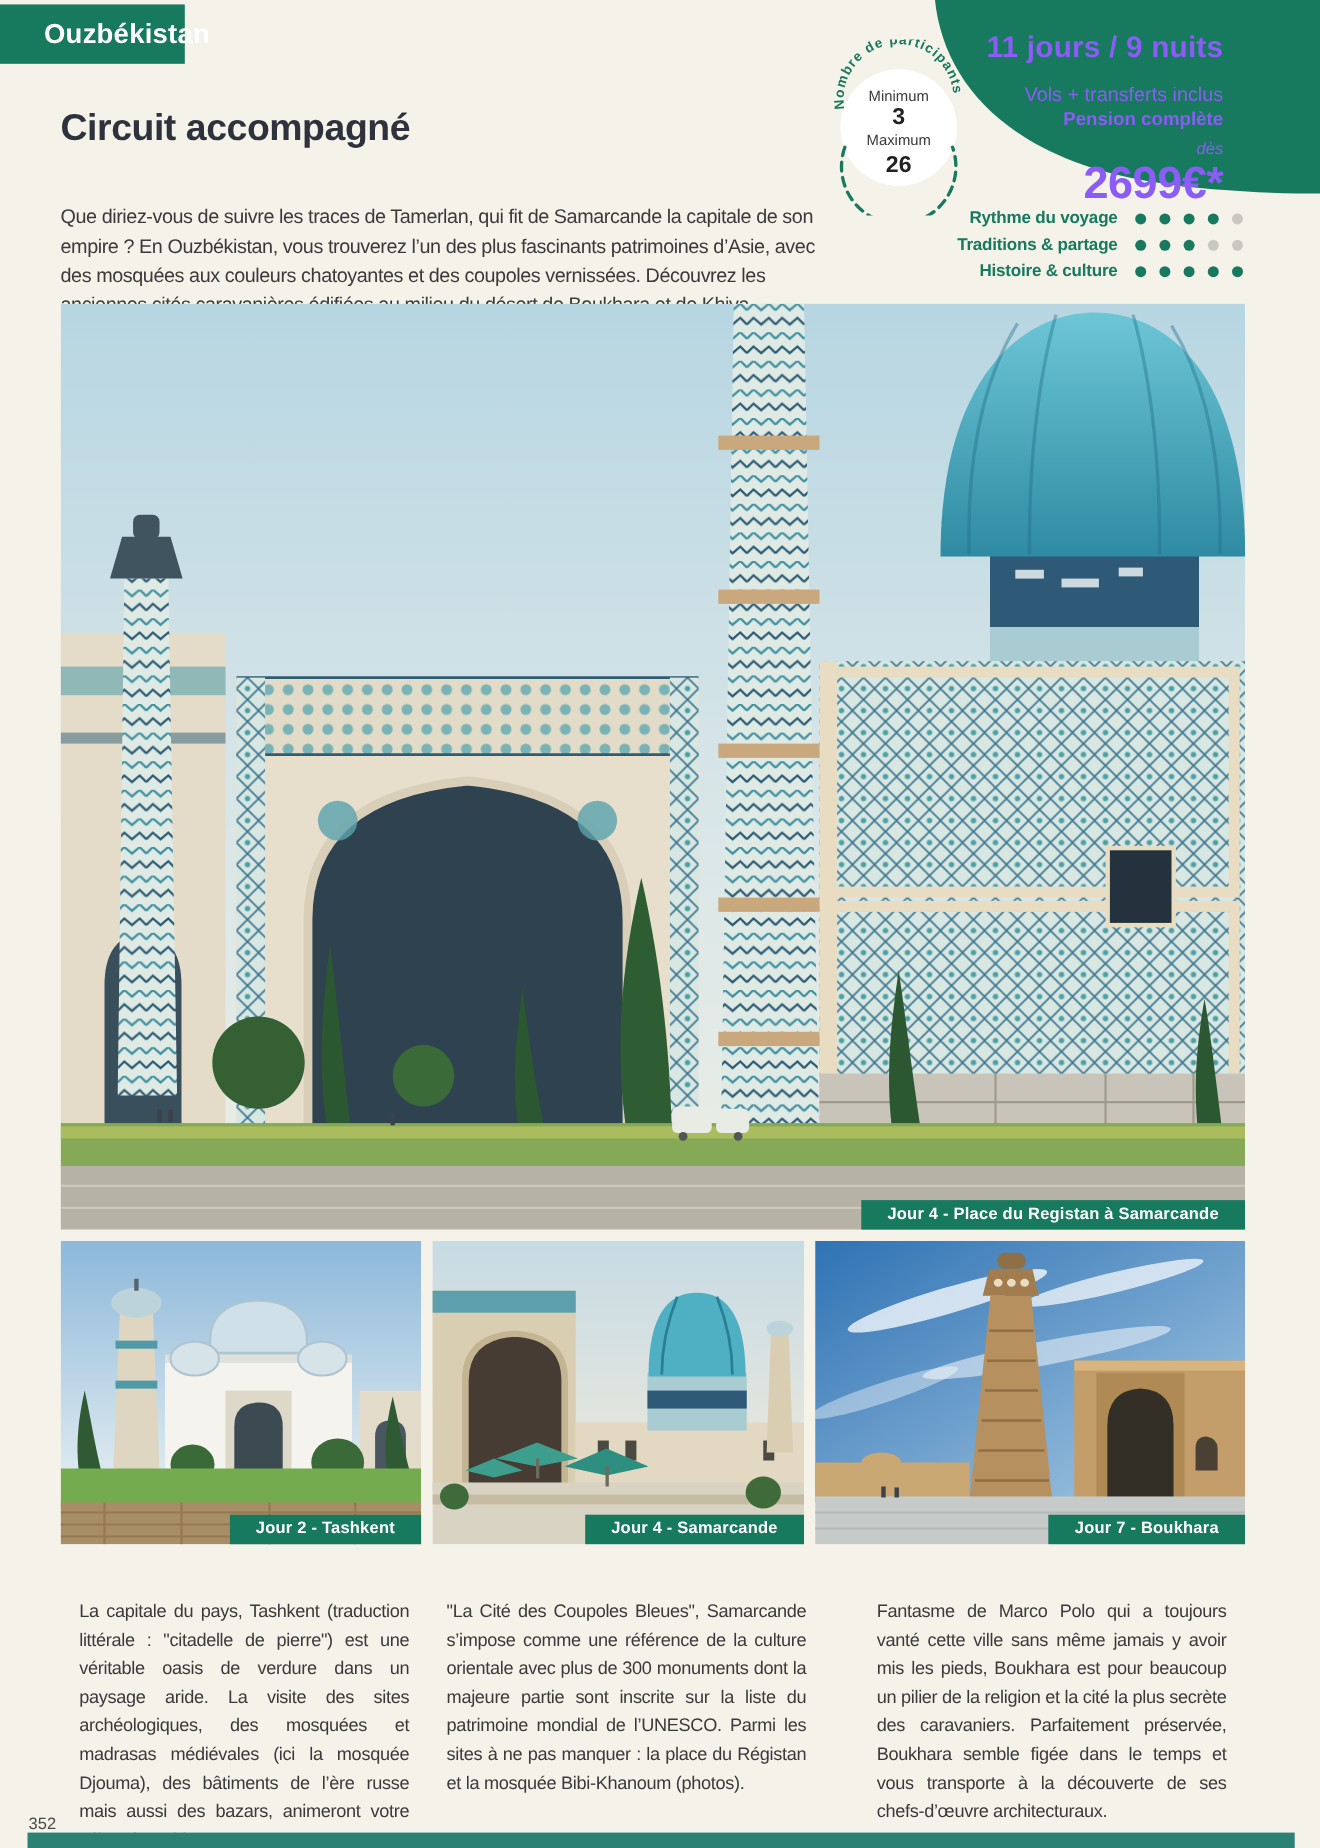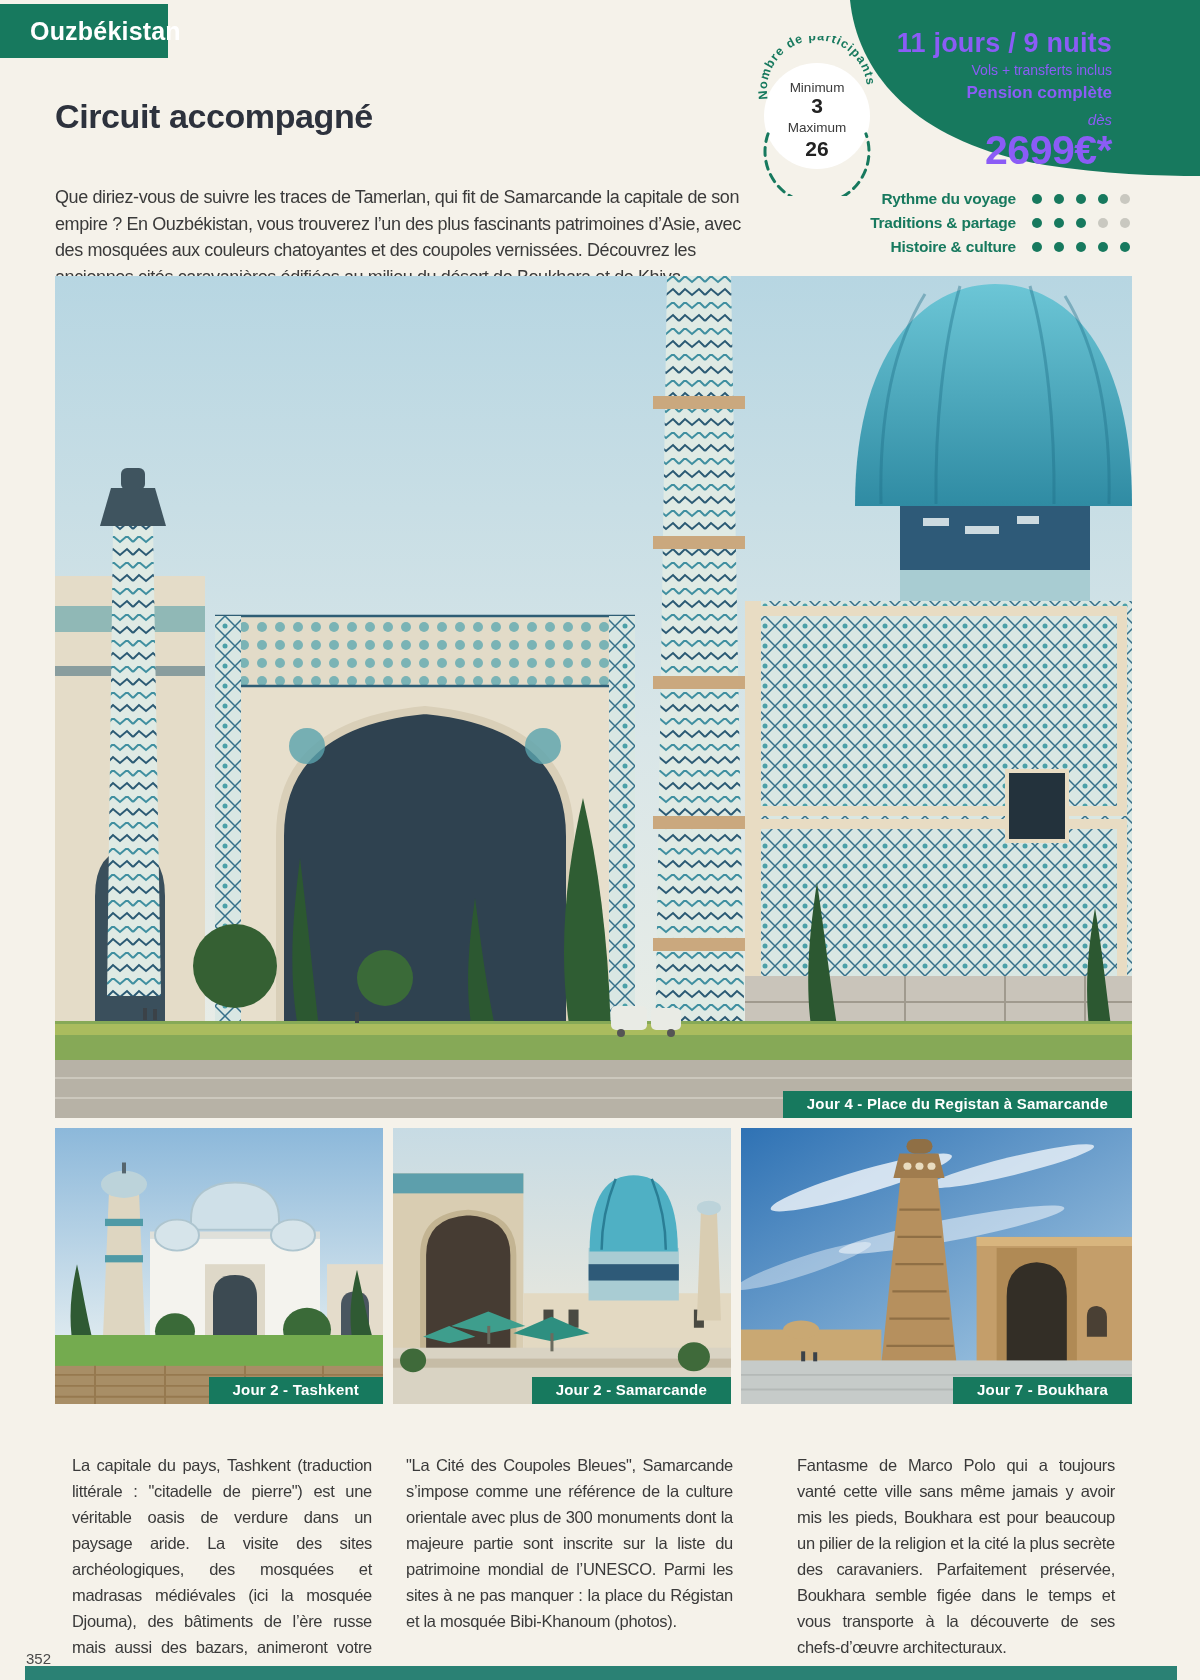--- a/index.html
+++ b/index.html
@@ -10,27 +10,27 @@
     --page-bg:#f5f2ea;
     --dot-empty:#c9c8c0;
     --bottom-bar:#2a8174;
   }
   html,body{margin:0;padding:0;}
   body{background:#e8e8e8;font-family:"Liberation Sans",sans-serif;}
   .page{position:relative;width:1200px;height:1680px;background:var(--page-bg);overflow:hidden;margin:0 auto;}
 
   
   .country-badge{position:absolute;left:0;top:4px;width:168px;height:54px;background:var(--brand);
-    color:#fff;font-size:25px;font-weight:600;line-height:54px;padding-left:30px;box-sizing:border-box;letter-spacing:.2px;}
+    color:#fff;font-size:25px;font-weight:600;line-height:54px;padding-left:40px;box-sizing:border-box;letter-spacing:.2px;}
 
   
   .corner-blob{position:absolute;top:0;right:0;width:360px;height:180px;}
   .offer{position:absolute;top:28px;right:88px;width:330px;text-align:right;color:#8b5cf6;}
   .offer-duration{font-size:27px;font-weight:800;line-height:30px;letter-spacing:.2px;}
-  .offer-transport{font-size:14px;line-height:24px;}
+  .offer-transport{font-size:18px;line-height:24px;margin-top:16px;}
   .offer-board{font-size:17px;font-weight:700;line-height:22px;}
   .offer-des{font-size:15px;font-style:italic;line-height:18px;margin-top:7px;}
   .offer-price{font-size:41px;font-weight:800;line-height:42px;letter-spacing:-.5px;}
 
   
   .stamp{position:absolute;left:737px;top:36px;width:160px;height:160px;}
 
   
   .title-block{position:absolute;left:55px;top:96px;width:700px;}
   .title-line1{font-size:34px;font-weight:800;color:var(--title-dark);letter-spacing:-.4px;line-height:40px;margin:0;}
@@ -305,21 +305,21 @@
       <rect x="0" y="242" width="337" height="62" fill="#d9d3c3"></rect>
       <rect x="0" y="254" width="337" height="10" fill="#c6bca6"></rect>
       <path d="M58,218 L95,202 L132,218 L95,226 Z" fill="#3e9e8d"></path>
       <path d="M120,226 L158,208 L196,226 L158,235 Z" fill="#2e8f80"></path>
       <path d="M30,230 L56,218 L82,230 L56,237 Z" fill="#3e9e8d"></path>
       <rect x="94" y="218" width="3" height="20" fill="#6b6b5e"></rect>
       <rect x="157" y="226" width="3" height="20" fill="#6b6b5e"></rect>
       <circle cx="300" cy="252" r="16" fill="#3f6a3a"></circle>
       <circle cx="20" cy="256" r="13" fill="#3f6a3a"></circle>
     </svg>
-    <div class="photo-caption">Jour 2 - Samarcande</div>
+    <div class="photo-caption">Jour 4 - Samarcande</div>
   </div>
 
   <div class="thumb thumb3">
     <svg class="scene" viewBox="0 0 390 304" preserveAspectRatio="none" aria-hidden="true">
       <defs>
         <linearGradient id="gSky3" x1="0" y1="0" x2="1" y2="1">
           <stop offset="0" stop-color="#2f72b4"></stop>
             <stop offset="1" stop-color="#a9cbe4"></stop>
         </linearGradient>
       </defs>

